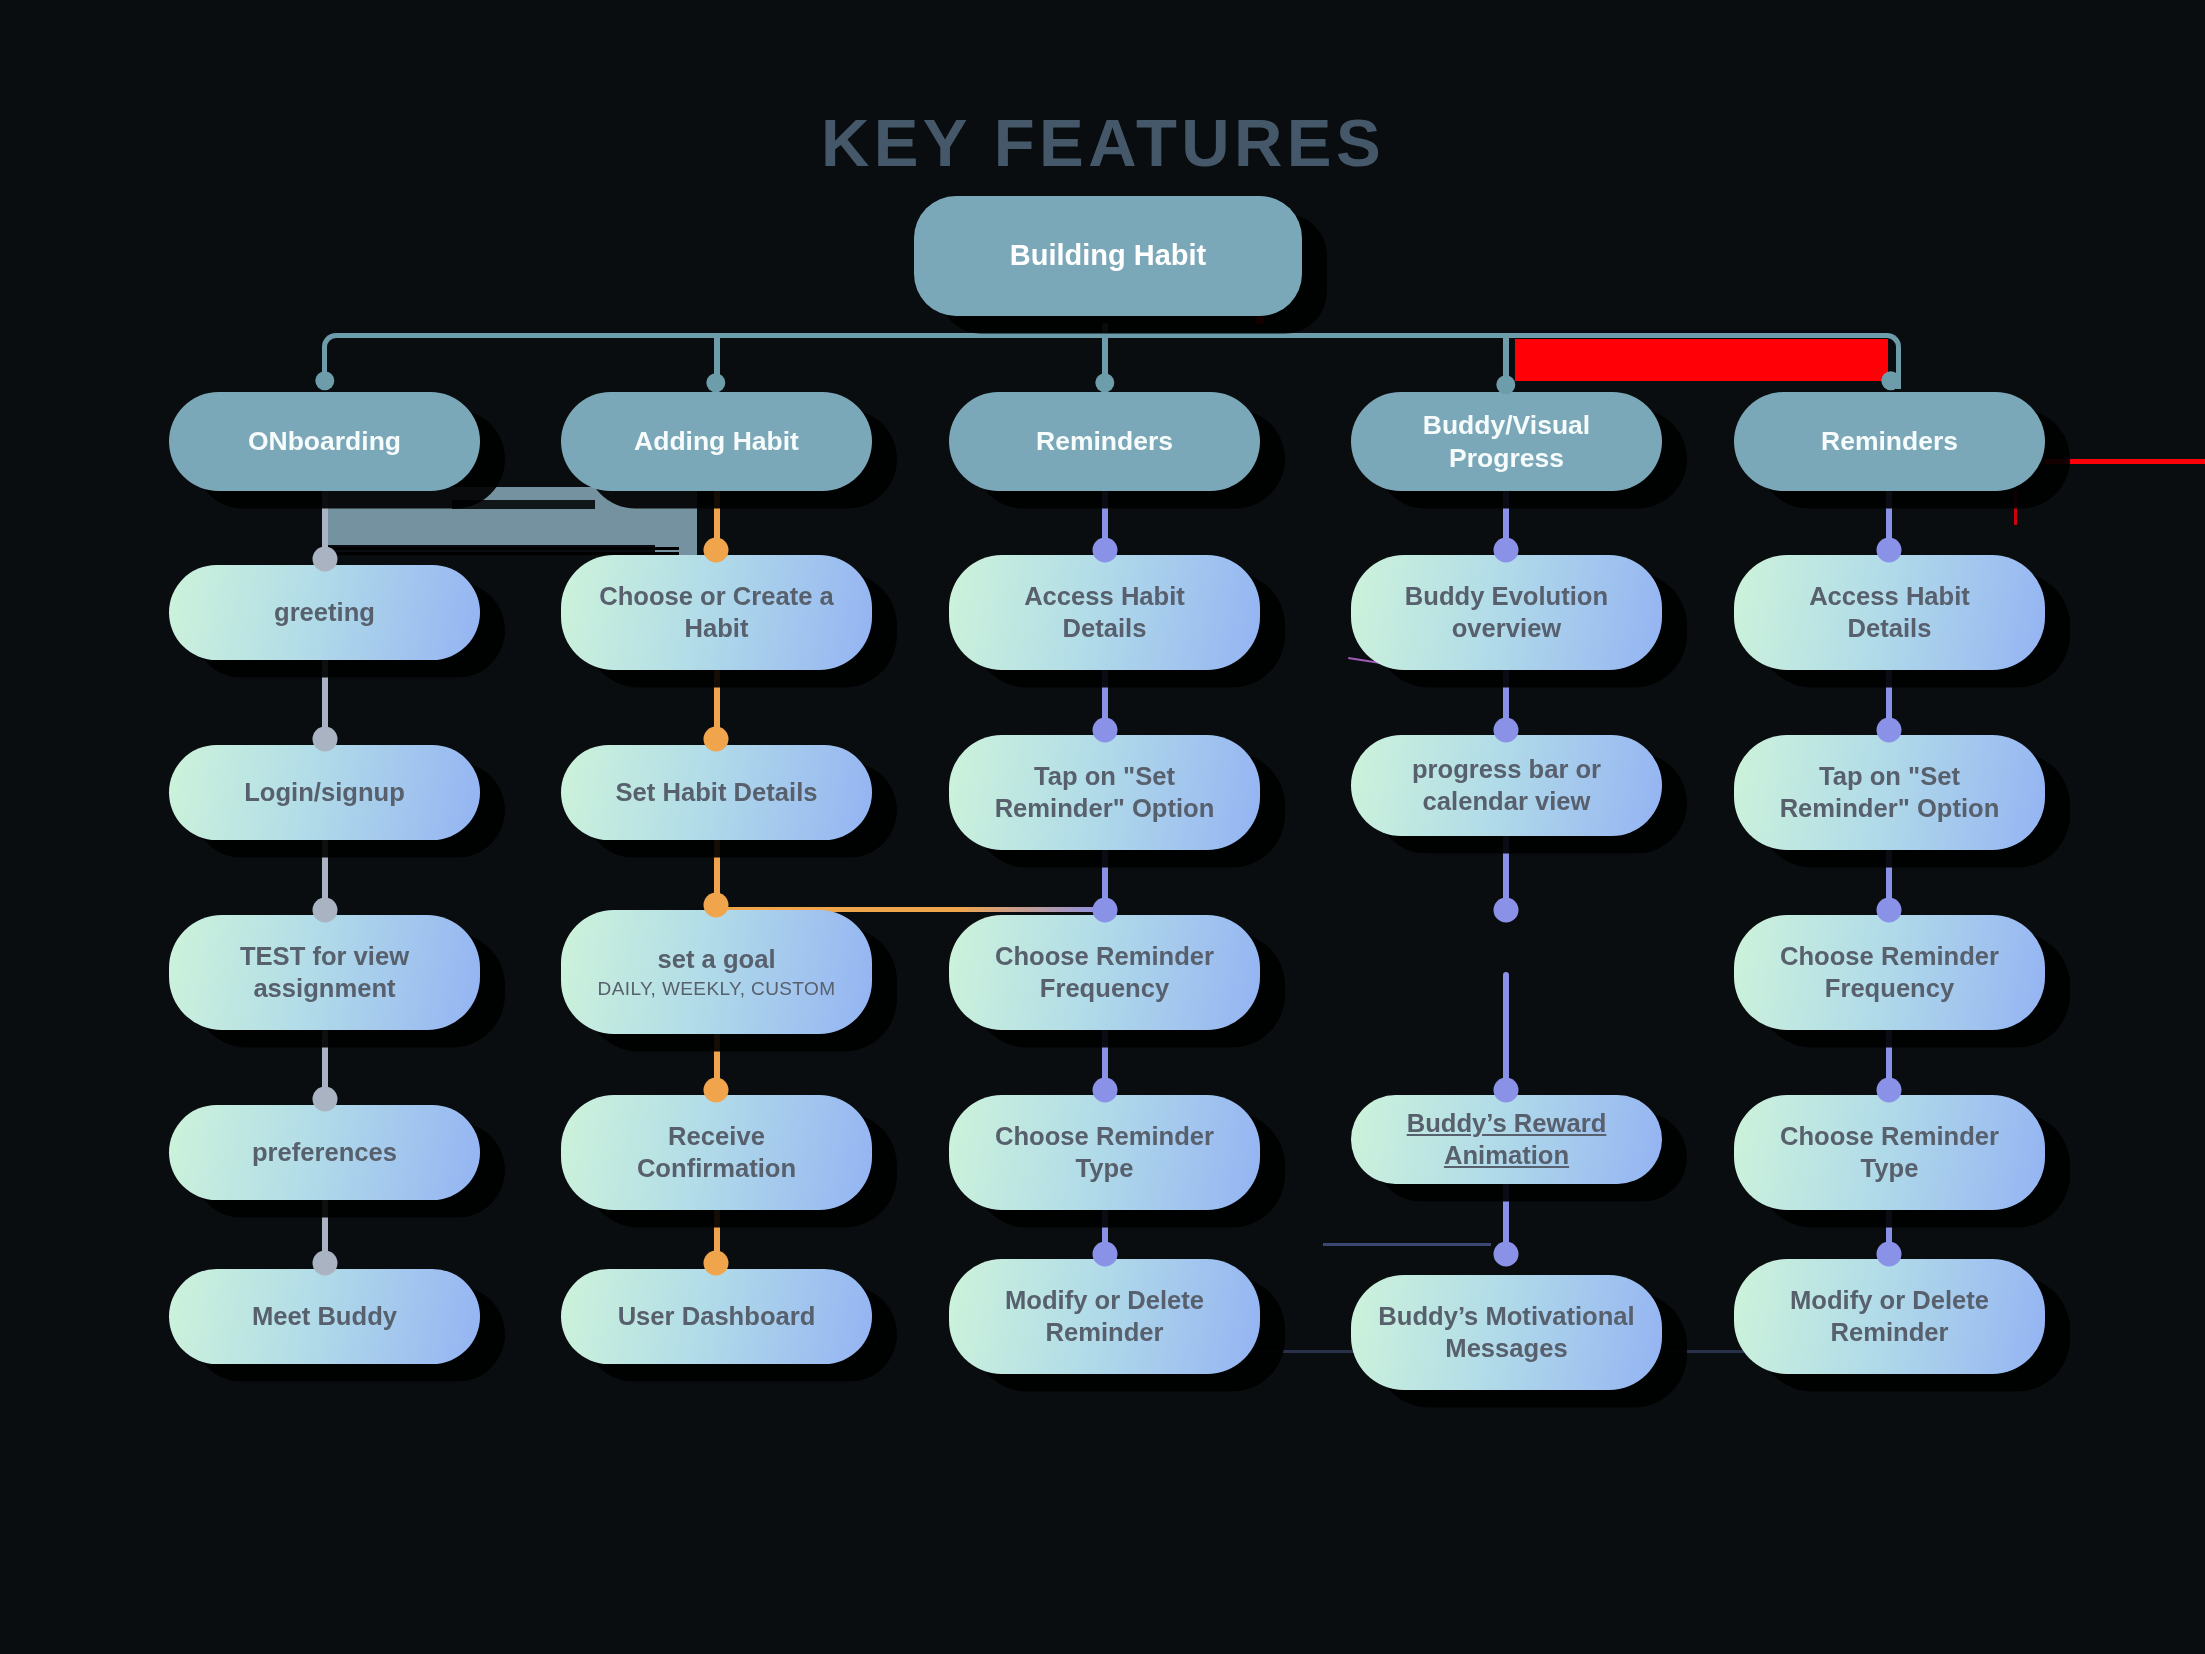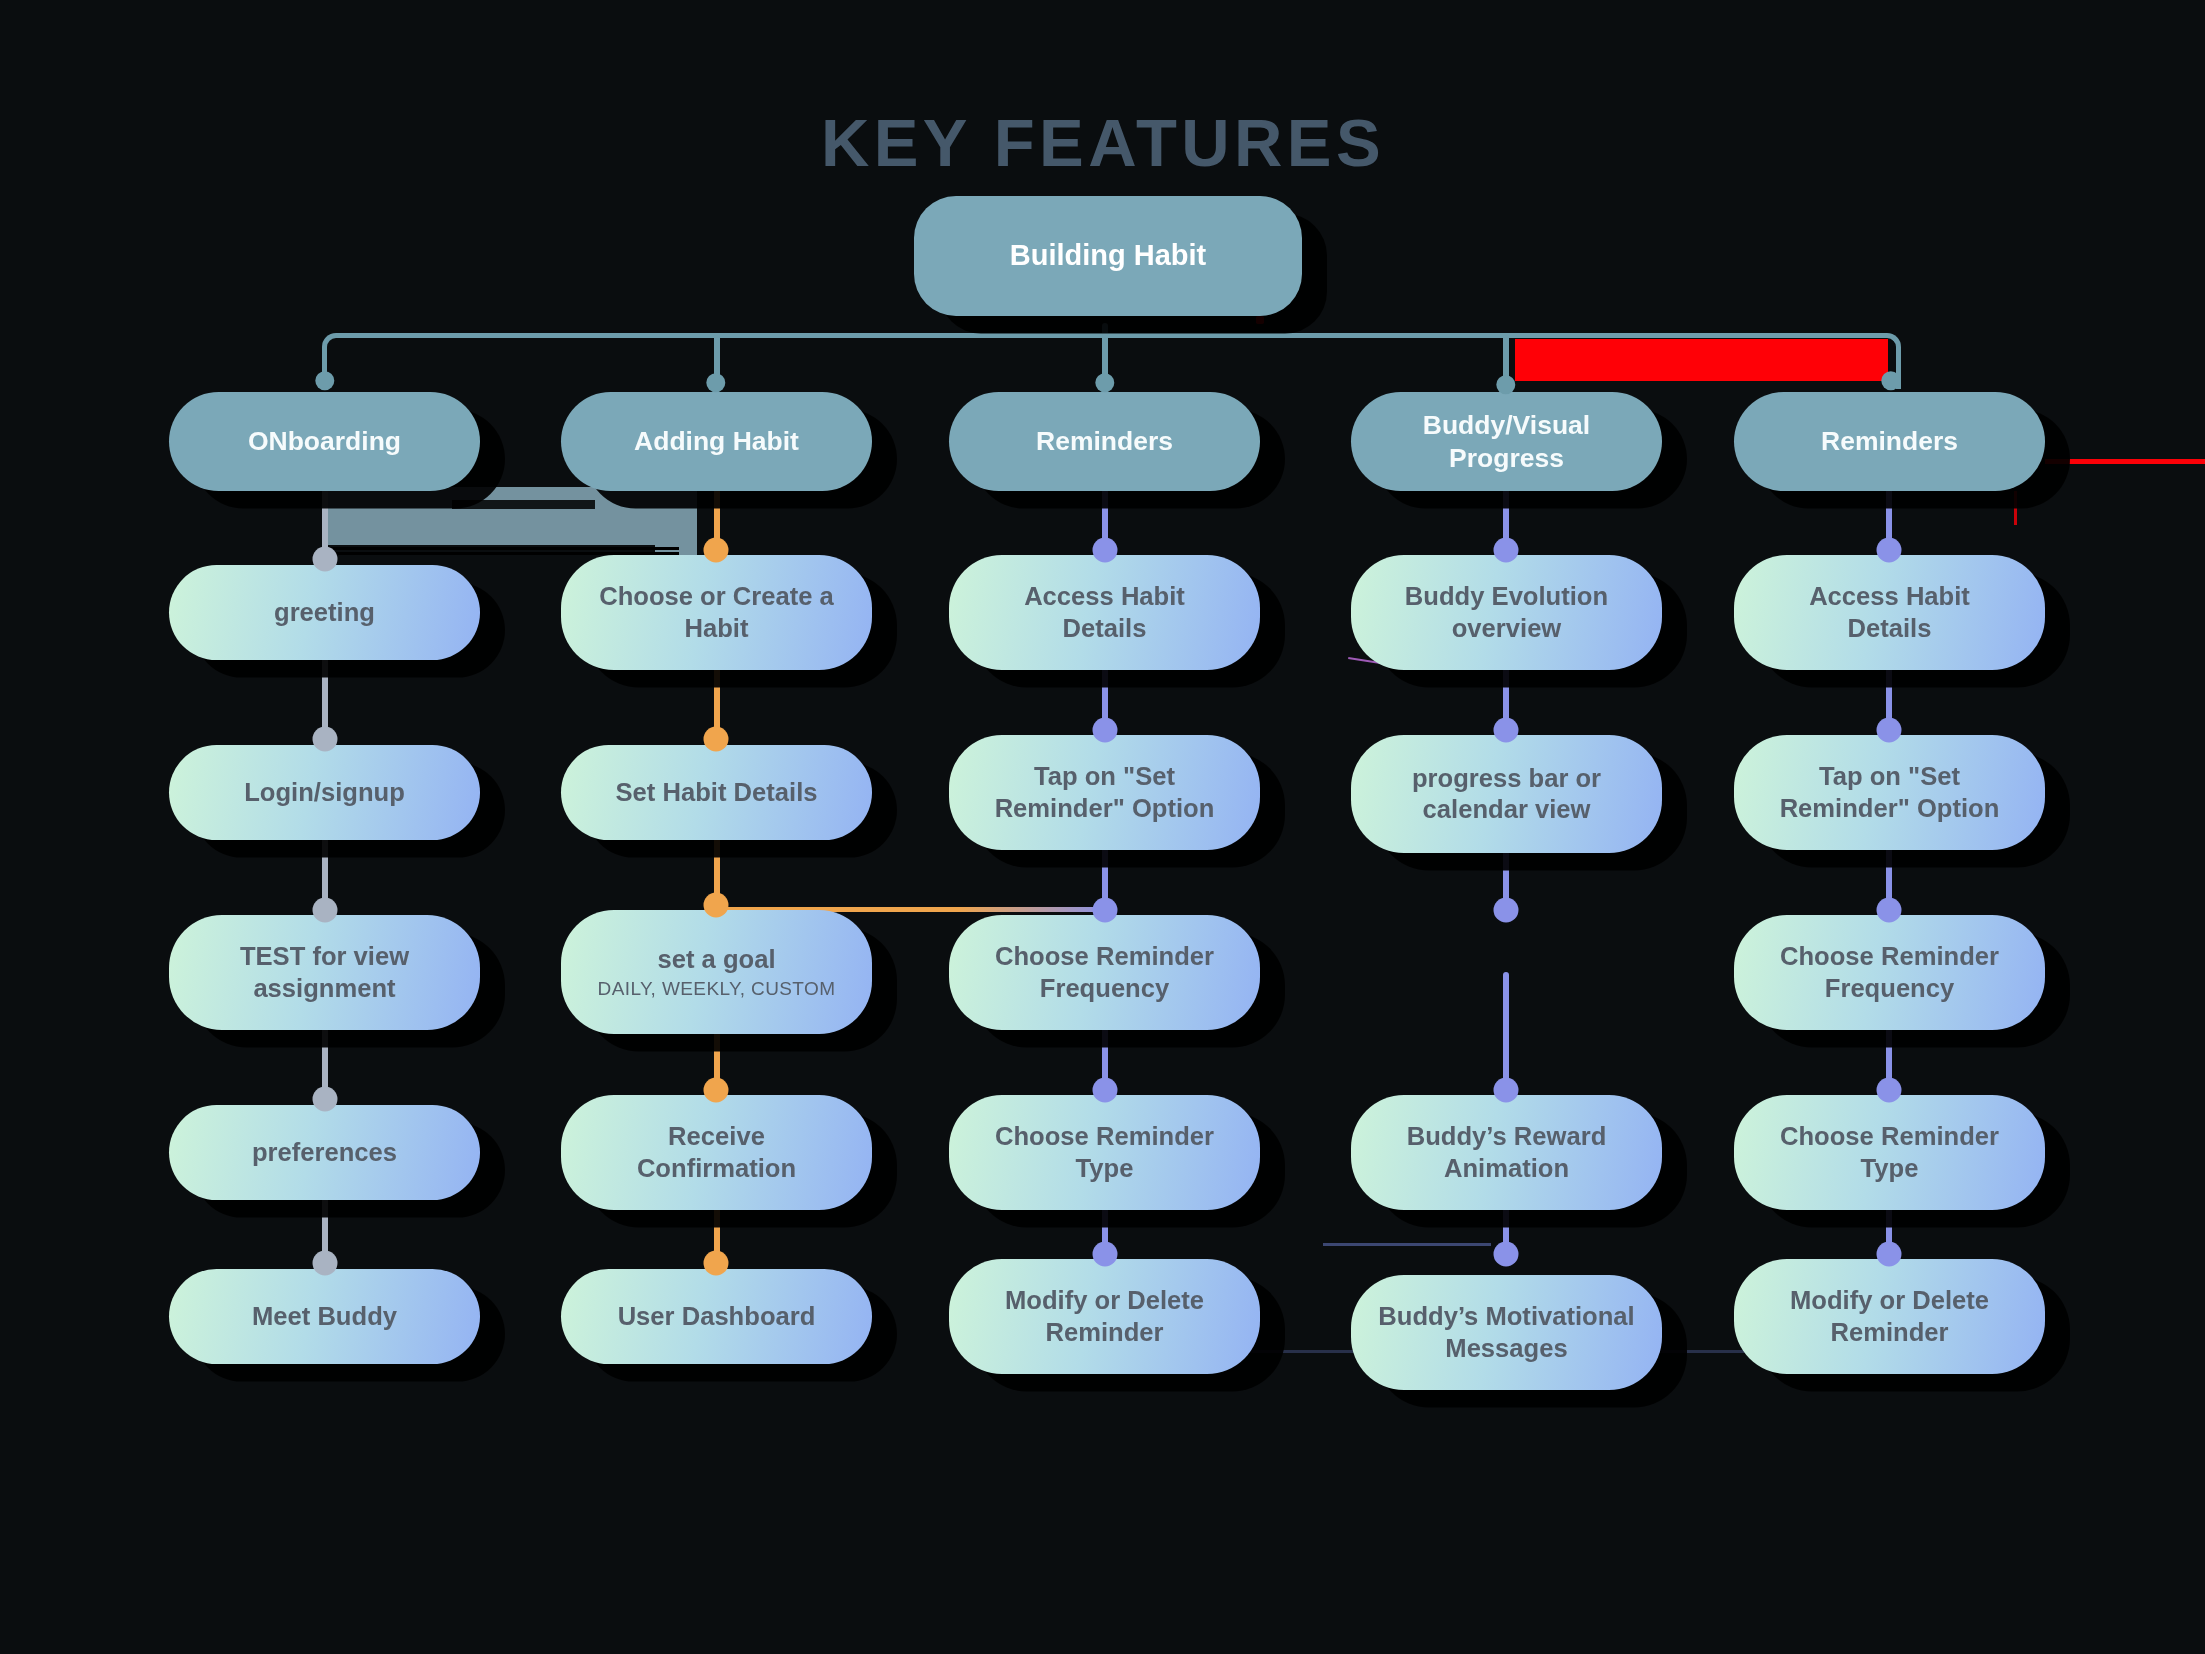--- a/index.html
+++ b/index.html
@@ -160,24 +160,24 @@
   <div class="pill" style="left:949px;top:1095px;height:115px;">
     <span class="lbl" style="max-width:221px;">Choose Reminder Type</span>
     </div>
   <div class="pill" style="left:949px;top:1259px;height:115px;">
     <span class="lbl" style="max-width:273px;">Modify or Delete Reminder</span>
     </div>
 
   <div class="pill" style="left:1351px;top:555px;height:115px;">
     <span class="lbl" style="max-width:238px;">Buddy Evolution overview</span>
     </div>
-  <div class="pill" style="left:1351px;top:735px;height:118px;">
+  <div class="pill" style="left:1351px;top:735px;height:101px;">
     <span class="lbl" style="max-width:256px;">progress bar or calendar view</span>
     </div>
-  <div class="pill" style="left:1351px;top:1095px;height:115px;">
+  <div class="pill" style="left:1351px;top:1095px;height:89px;text-decoration:underline;">
     <span class="lbl" style="max-width:221px;">Buddy’s Reward Animation</span>
     </div>
   <div class="pill" style="left:1351px;top:1259px;height:115px;margin-top:16px;">
     <span class="lbl" style="max-width:291px;">Buddy’s Motivational Messages</span>
     </div>
 
   <div class="pill" style="left:1734px;top:555px;height:115px;">
     <span class="lbl" style="max-width:203px;">Access Habit Details</span>
     </div>
   <div class="pill" style="left:1734px;top:735px;height:115px;">

